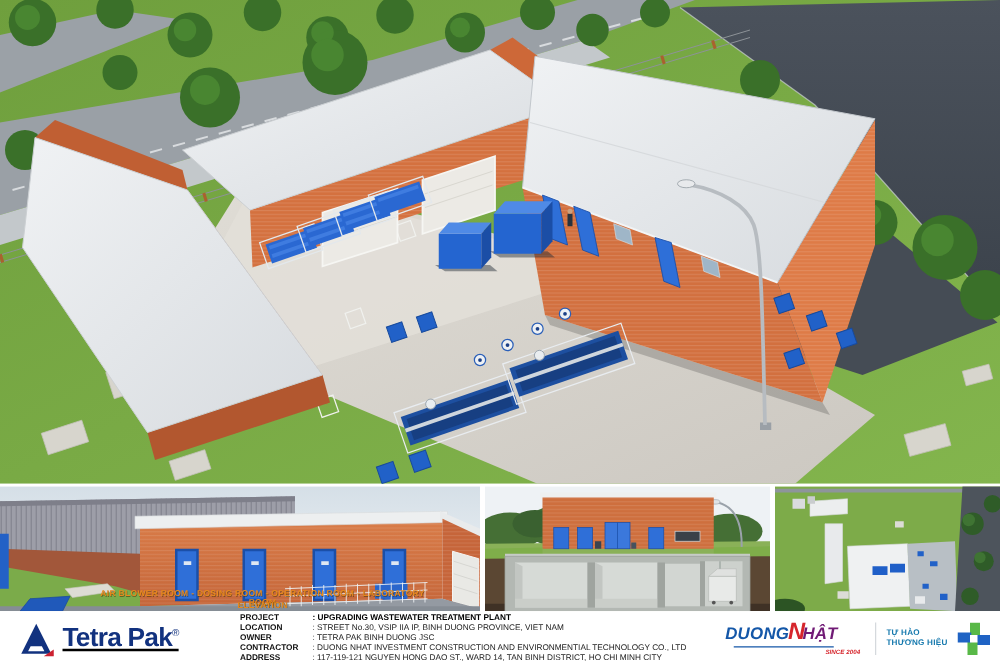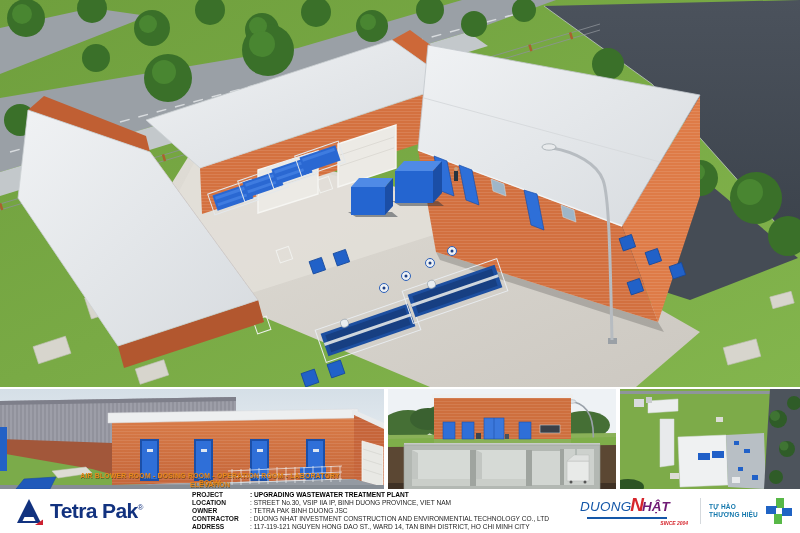--- a/index.html
+++ b/index.html
@@ -9,31 +9,31 @@
   .panel svg{display:block;}
   
   .cap{position:absolute;left:70px;width:280px;text-align:center;
        font-weight:700;color:#e8891c;letter-spacing:.25px;
        text-shadow:.5px .5px 0 rgba(70,50,10,.55);}
   .cap1{top:83px;font-size:6.8px;}
   .cap2{top:92px;font-size:6.8px;}
   
   .titlebar{position:absolute;left:0;top:489px;width:800px;height:44px;background:#fff;
             display:flex;align-items:center;}
-  .brand{width:192px;display:flex;align-items:center;gap:6px;padding-left:14px;box-sizing:border-box;}
+  .brand{width:192px;display:flex;align-items:center;gap:6px;padding-left:14px;box-sizing:border-box;text-decoration:underline;}
   .brand-name{font-size:21px;font-weight:700;color:#12327f;letter-spacing:-.6px;white-space:nowrap;}
   .brand-name sup{font-size:8px;font-weight:400;vertical-align:super;}
   .info{flex:1;font-size:6.6px;line-height:7.9px;color:#222;min-width:0;}
   .irow{display:flex;white-space:nowrap;}
   .irow .lbl{width:58px;font-weight:700;color:#111;flex:0 0 58px;}
   .irow.first .val{font-weight:700;color:#000;}
   .logos{display:flex;align-items:center;gap:8px;padding-right:8px;}
   .dn{width:112px;}
   .dn-line{white-space:nowrap;line-height:18px;}
-  .dn1{font-style:italic;font-weight:400;font-size:13.5px;color:#1457a8;letter-spacing:.2px;}
+  .dn1{font-style:italic;font-weight:700;font-size:13.5px;color:#1457a8;letter-spacing:.2px;}
   .dn2{font-style:italic;font-weight:900;font-size:19px;color:#d6252c;margin-left:-1px;}
   .dn3{font-style:italic;font-weight:900;font-size:13.5px;color:#701a75;margin-left:-2px;}
   .dn-bars{height:1.6px;background:#1457a8;width:72%;margin:1px 0 1px 6%;}
   .dn-since{font-style:italic;font-weight:700;font-size:5px;color:#d6252c;text-align:right;padding-right:4px;}
   .vdiv{width:1px;height:26px;background:#d5d9dd;}
   .pride-txt{font-size:6.5px;font-weight:700;color:#1478ad;line-height:7.6px;letter-spacing:.2px;}
 </style>
 </head>
 <body>
 

